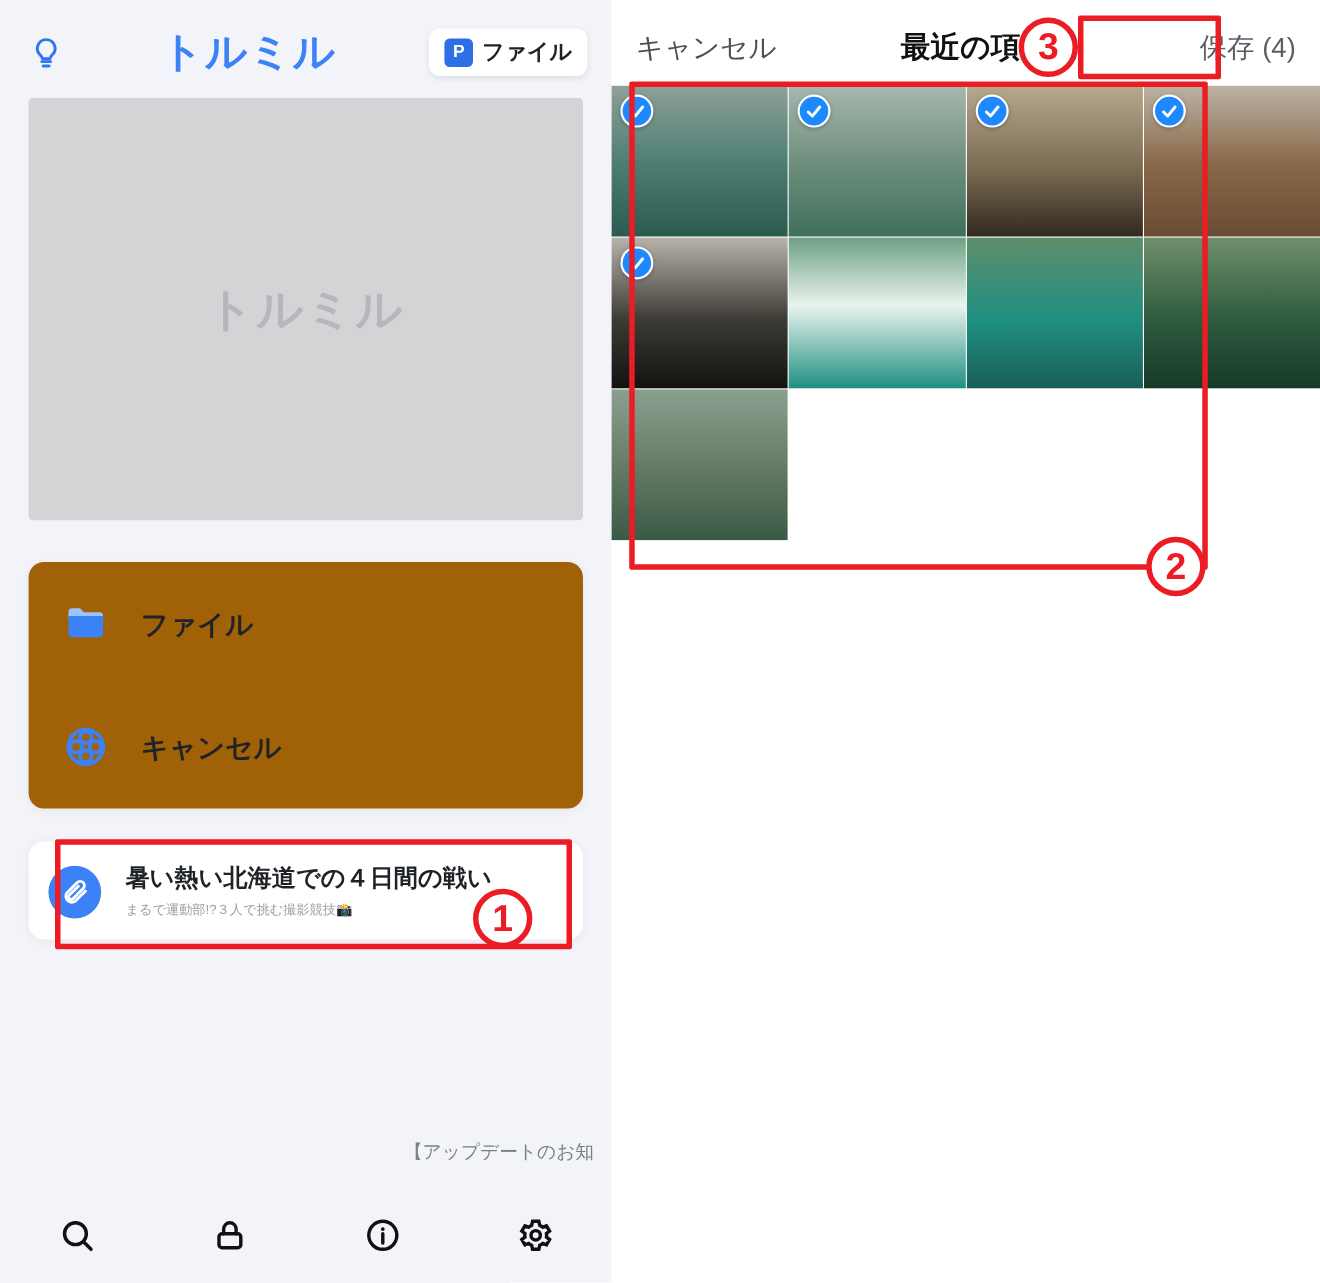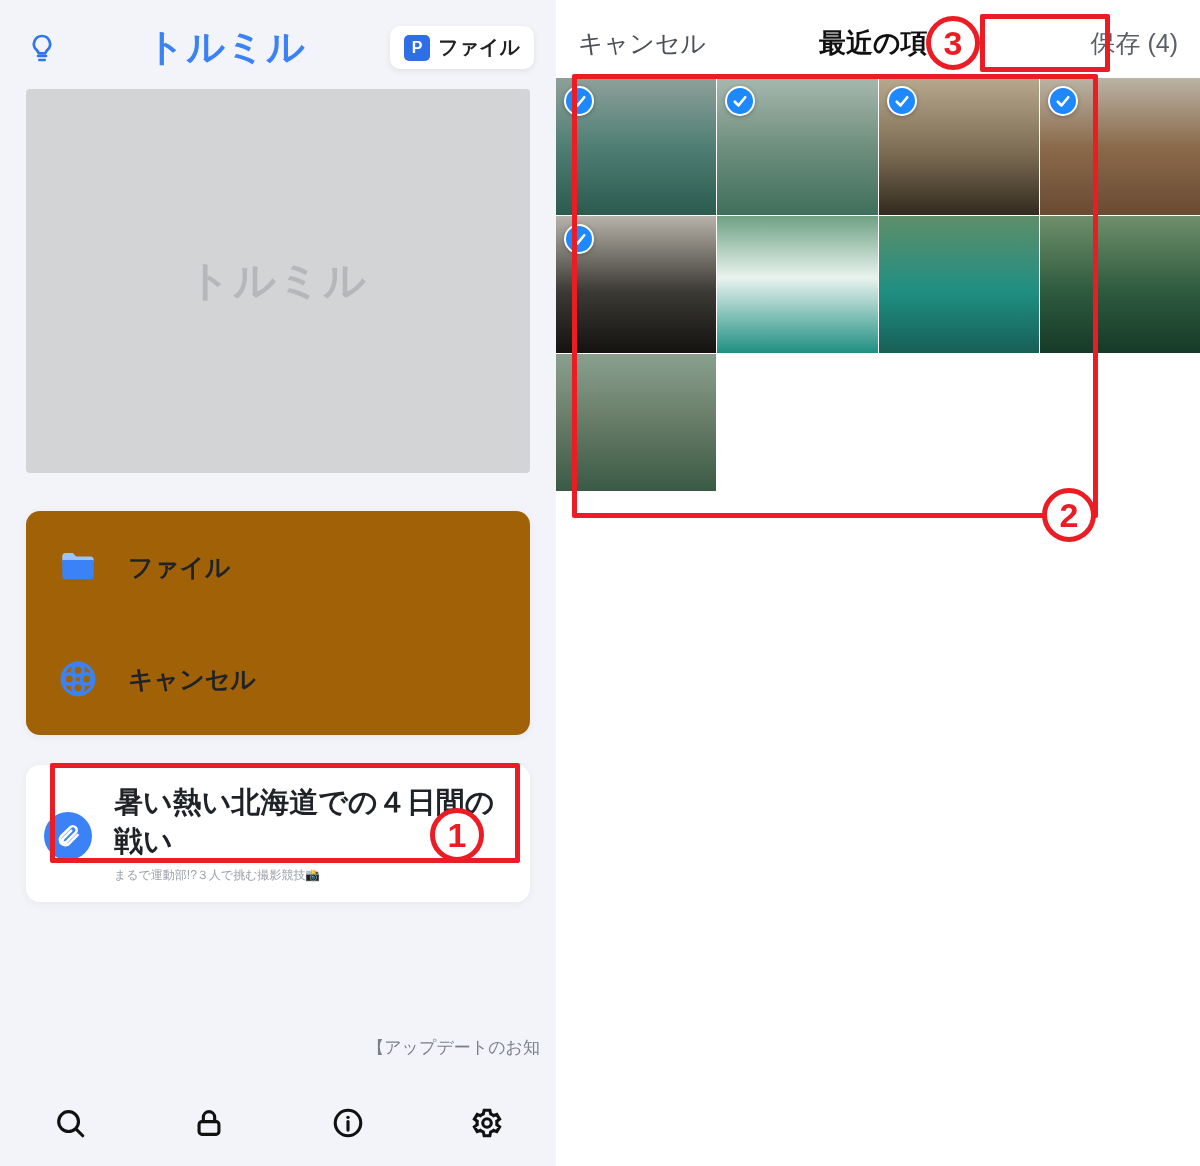--- a/index.html
+++ b/index.html
@@ -17,21 +17,21 @@
   .hero { margin:6px 26px 0 26px; height:384px; background:#d2d4d6; border-radius:4px; display:flex; align-items:center; justify-content:center; }
   .hero-text { font-size:42px; font-weight:900; color:#b5b7bb; letter-spacing:2px; }
 
   .menu-card { margin:38px 26px 0 26px; background:#a16207; border-radius:14px; box-shadow:0 2px 10px rgba(0,0,0,0.05); padding:0 18px; position:relative; }
   .menu-item { display:flex; align-items:center; gap:26px; height:112px; padding:0 10px; }
   .menu-label { font-size:25px; color:#1f2328; font-weight:600; }
   .menu-icon { width:48px; height:48px; display:flex; align-items:center; justify-content:center; }
 
   .news-card { margin:30px 26px 0 26px; background:#fff; border-radius:14px; box-shadow:0 2px 10px rgba(0,0,0,0.05); padding:18px 18px 18px 18px; display:flex; gap:22px; align-items:center; }
   .clip-badge { width:48px; height:48px; border-radius:50%; background:#3b82f6; display:flex; align-items:center; justify-content:center; flex:0 0 48px; margin-top:4px; }
-  .news-title { font-size:29px; font-weight:800; color:#1f2328; line-height:1.35; }
+  .news-title { font-size:22px; font-weight:800; color:#1f2328; line-height:1.35; }
   .news-sub { font-size:12px; color:#9aa0a8; margin-top:6px; }
 
   .update-note { position:absolute; right:16px; top:1036px; color:#7b7f86; font-size:17px; }
 
   .tab-bar { position:absolute; left:0; bottom:0; width:556px; height:86px; display:flex; align-items:center; justify-content:space-around; }
   .tab-btn { width:56px; height:56px; display:flex; align-items:center; justify-content:center; }
 
   
   .red-box { position:absolute; border:5px solid #ec1c24; border-radius:2px; }
   .anno-circle { position:absolute; width:54px; height:54px; border:5px solid #ec1c24; border-radius:50%; background:#fff; display:flex; align-items:center; justify-content:center; font-weight:900; font-size:34px; color:#ec1c24; }

